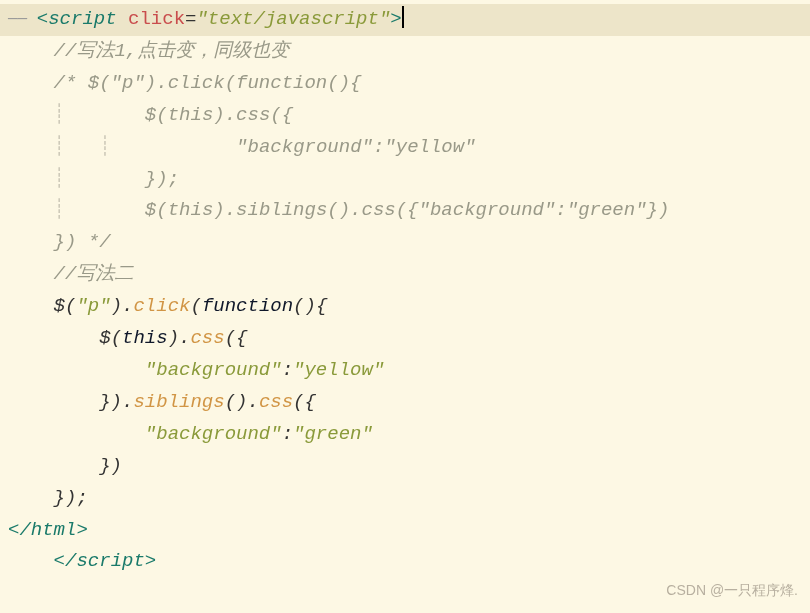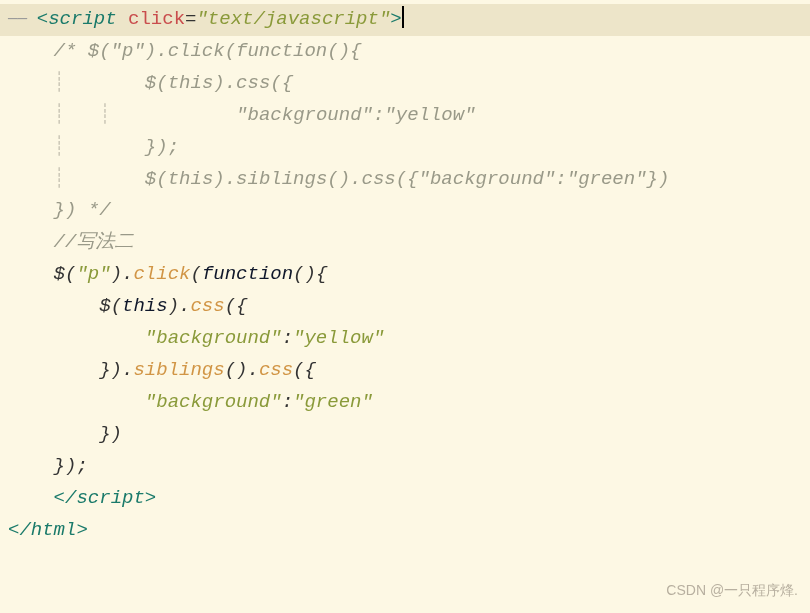--- a/index.html
+++ b/index.html
@@ -80,31 +80,32 @@
       font-style: normal;
       font-family: sans-serif;
       margin-top: 40px;
     }
   </style>
 </head>
 <body>
 
 <div>
 <div class="line first-line"><span class="fold-control">—— </span><span class="tag">&lt;</span><span class="tag">script</span><span> </span><span class="attr-name">click</span><span class="plain">=</span><span class="attr-value">"text/javascript"</span><span class="tag">&gt;</span><span class="cursor"></span></div>
+<div class="line">    <span class="comment">//写法1,点击变，同级也变</span></div>
 <div class="line">    <span class="comment">/* $("p").click(function(){</span></div>
 <div class="line">    <span class="indent-guide">┊   </span><span class="comment">    $(this).css({</span></div>
 <div class="line">    <span class="indent-guide">┊   ┊   </span><span class="comment">        "background":"yellow"</span></div>
 <div class="line">    <span class="indent-guide">┊   </span><span class="comment">    });</span></div>
 <div class="line">    <span class="indent-guide">┊   </span><span class="comment">    $(this).siblings().css({"background":"green"})</span></div>
 <div class="line">    <span class="comment">}) */</span></div>
 <div class="line">    <span class="comment">//写法二</span></div>
 <div class="line">    <span class="plain">$</span><span class="plain">(</span><span class="string">"p"</span><span class="plain">).</span><span class="func-name">click</span><span class="plain">(</span><span class="keyword">function</span><span class="plain">(){</span></div>
 <div class="line">        <span class="plain">$</span><span class="plain">(</span><span class="keyword">this</span><span class="plain">).</span><span class="func-name">css</span><span class="plain">({</span></div>
 <div class="line">            <span class="string">"background"</span><span class="plain">:</span><span class="string">"yellow"</span></div>
 <div class="line">        <span class="plain">}).</span><span class="func-name">siblings</span><span class="plain">().</span><span class="func-name">css</span><span class="plain">({</span></div>
 <div class="line">            <span class="string">"background"</span><span class="plain">:</span><span class="string">"green"</span></div>
 <div class="line">        <span class="plain">})</span></div>
 <div class="line">    <span class="plain">});</span></div>
+<div class="line"><span class="tag">&lt;/</span><span class="tag">html</span><span class="tag">&gt;</span></div>
 <div class="line">    <span class="tag">&lt;/</span><span class="tag">script</span><span class="tag">&gt;</span></div>
-<div class="line"><span class="tag">&lt;/</span><span class="tag">html</span><span class="tag">&gt;</span></div>
 </div>
 
 <div class="watermark">CSDN @一只程序烽.</div>
 
 </body></html>

